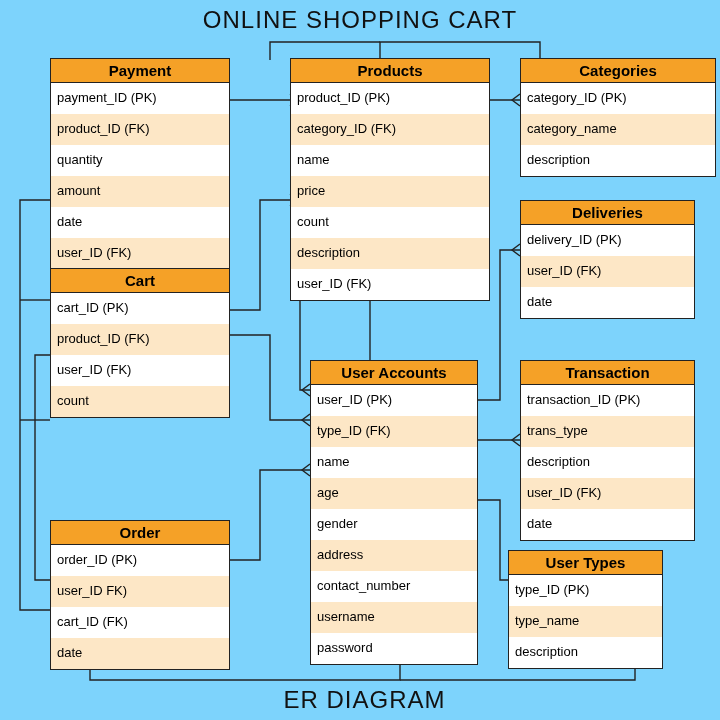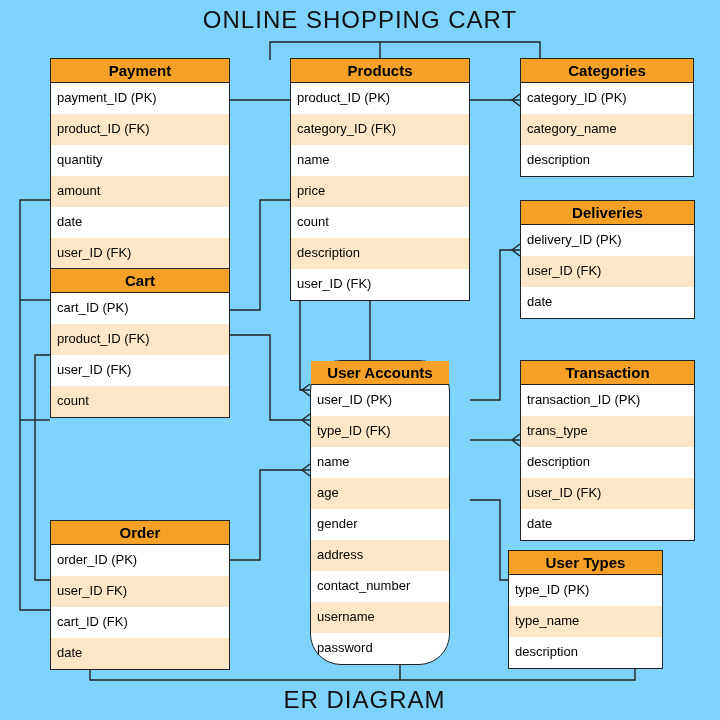--- a/index.html
+++ b/index.html
@@ -74,32 +74,32 @@
   <div class="entity" style="left:50px;top:58px;width:180px;">
     <div class="hdr">Payment</div>
     <div class="row">payment_ID (PK)</div>
     <div class="row alt">product_ID (FK)</div>
     <div class="row">quantity</div>
     <div class="row alt">amount</div>
     <div class="row">date</div>
     <div class="row alt">user_ID (FK)</div>
   </div>
 
-  <div class="entity" style="left:290px;top:58px;width:180px;">
+  <div class="entity" style="left:290px;top:58px;width:200px;">
     <div class="hdr">Products</div>
     <div class="row">product_ID (PK)</div>
     <div class="row alt">category_ID (FK)</div>
     <div class="row">name</div>
     <div class="row alt">price</div>
     <div class="row">count</div>
     <div class="row alt">description</div>
     <div class="row">user_ID (FK)</div>
   </div>
 
-  <div class="entity" style="left:520px;top:58px;width:174px;">
+  <div class="entity" style="left:520px;top:58px;width:196px;">
     <div class="hdr">Categories</div>
     <div class="row">category_ID (PK)</div>
     <div class="row alt">category_name</div>
     <div class="row">description</div>
   </div>
 
   <div class="entity" style="left:520px;top:200px;width:175px;">
     <div class="hdr">Deliveries</div>
     <div class="row">delivery_ID (PK)</div>
     <div class="row alt">user_ID (FK)</div>
@@ -107,21 +107,21 @@
   </div>
 
   <div class="entity" style="left:50px;top:268px;width:180px;">
     <div class="hdr">Cart</div>
     <div class="row">cart_ID (PK)</div>
     <div class="row alt">product_ID (FK)</div>
     <div class="row">user_ID (FK)</div>
     <div class="row alt">count</div>
   </div>
 
-  <div class="entity" style="left:310px;top:360px;width:140px;border-radius:31px;">
+  <div class="entity" style="left:310px;top:360px;width:168px;">
     <div class="hdr">User Accounts</div>
     <div class="row">user_ID (PK)</div>
     <div class="row alt">type_ID (FK)</div>
     <div class="row">name</div>
     <div class="row alt">age</div>
     <div class="row">gender</div>
     <div class="row alt">address</div>
     <div class="row">contact_number</div>
     <div class="row alt">username</div>
     <div class="row">password</div>

